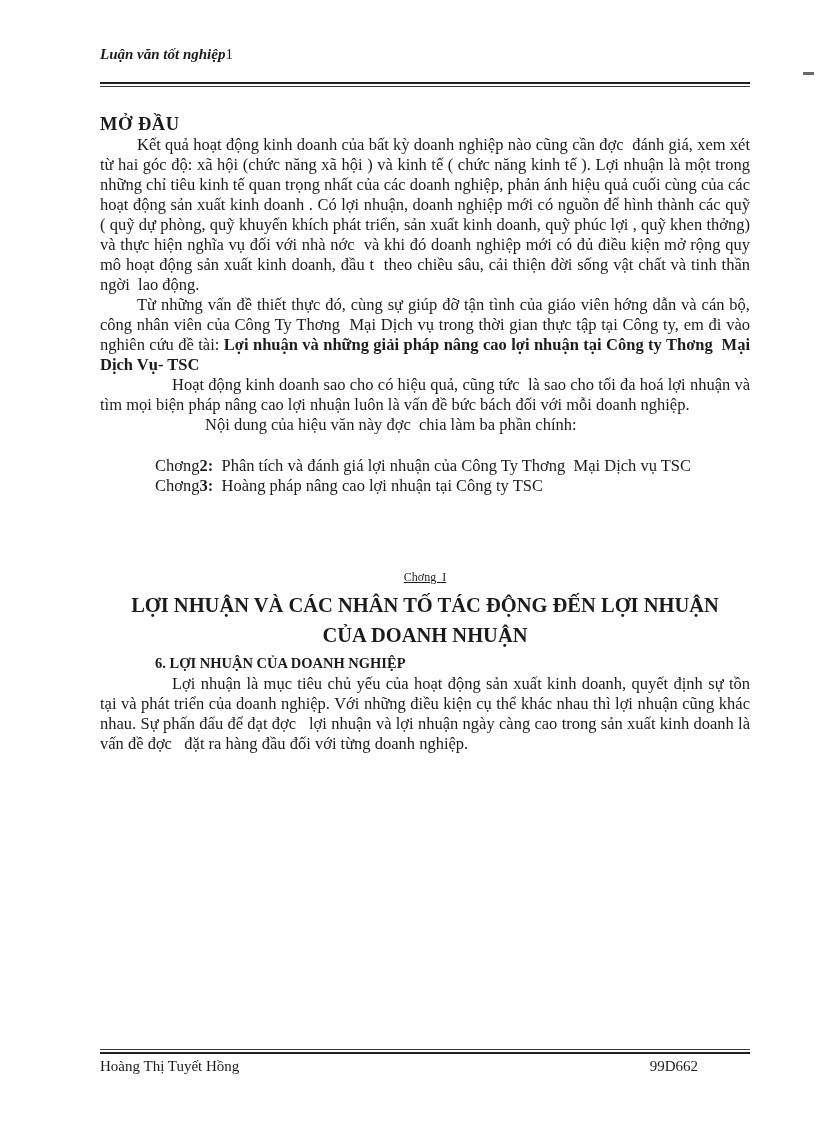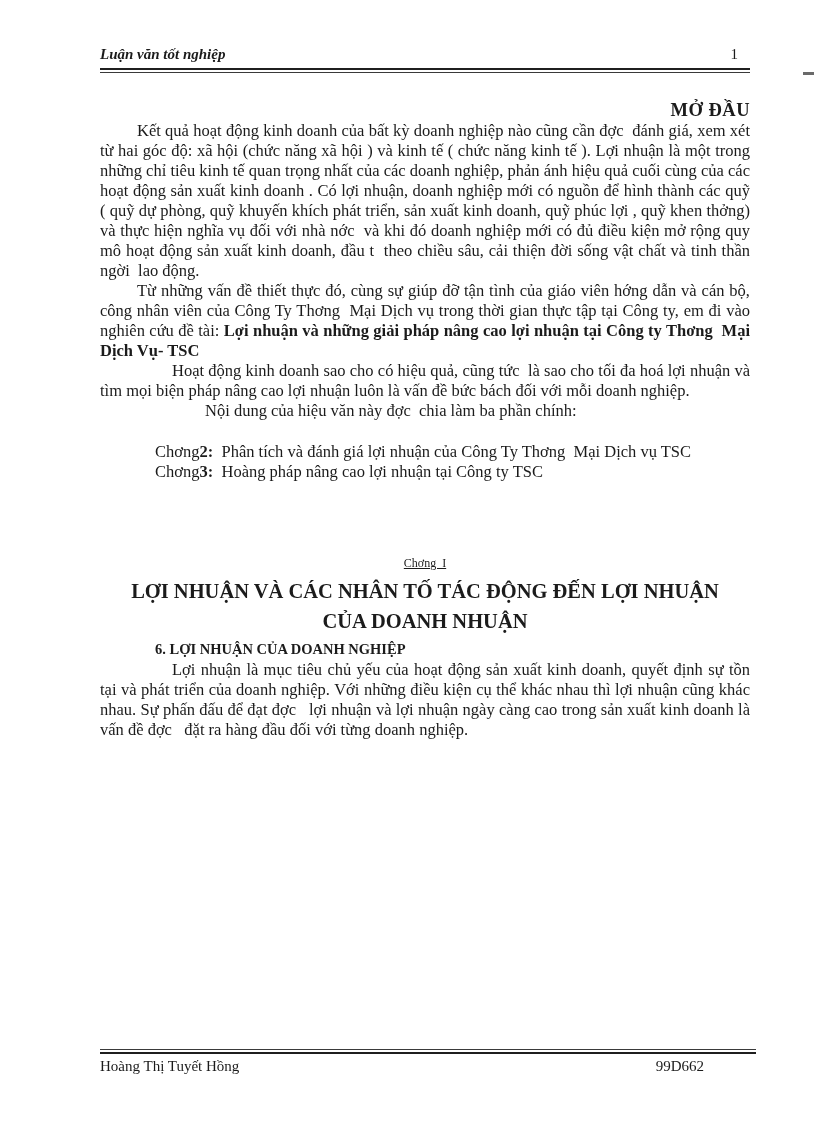--- a/index.html
+++ b/index.html
@@ -16,24 +16,23 @@
     font-family: "Liberation Serif", "DejaVu Serif", serif;
     color: #1b1b1b;
     overflow: hidden;
   }
   .content {
     padding: 46px 66px 0 100px;
   }
   
   .hdr-row {
     display: flex;
-    justify-content: space-between;
     align-items: flex-end;
     font-size: 15px;
-    padding-bottom: 5px;
+    padding-bottom: 19px;
   }
   .hdr-title {
     font-style: italic;
     font-weight: bold;
   }
   .hdr-pagenum {
     padding-right: 12px;
     font-size: 15px;
   }
   .rule-thick { height: 2px; background: #1f1f1f; }
@@ -42,21 +41,21 @@
     position: absolute;
     top: 72px;
     right: 2px;
     width: 11px;
     height: 3px;
     background: #6a6a6a;
   }
   
   .doc-title {
     margin-top: 27px;
-    text-align: right;
+    text-align: left;
     font-weight: bold;
     font-size: 18.5px;
     letter-spacing: 0.5px;
   }
   p.body {
     margin: 0;
     font-size: 16.5px;
     line-height: 20px;
     text-align: justify;
     white-space: pre-wrap;
@@ -85,21 +84,21 @@
   .sec-heading {
     margin: 3px 0 0 55px;
     font-weight: bold;
     font-size: 14.5px;
     line-height: 21px;
   }
   
   .footer {
     position: absolute;
     left: 100px;
-    right: 60px;
+    right: 66px;
     top: 1049px;
   }
   .ftr-rule-thin  { height: 1px; background: #3a3a3a; margin-bottom: 2px; }
   .ftr-rule-thick { height: 2px; background: #1f1f1f; }
   .ftr-row {
     display: flex;
     justify-content: space-between;
     font-size: 15px;
     padding-top: 4px;
   }

